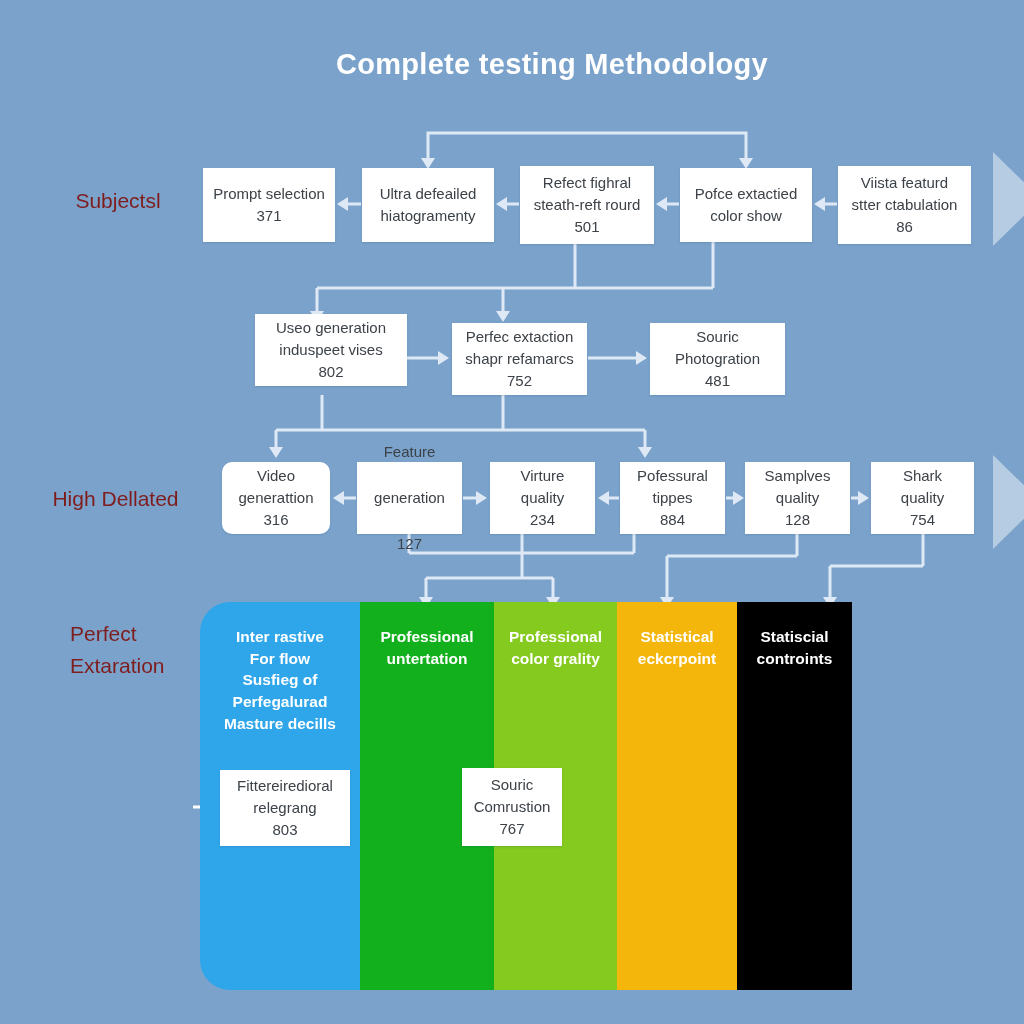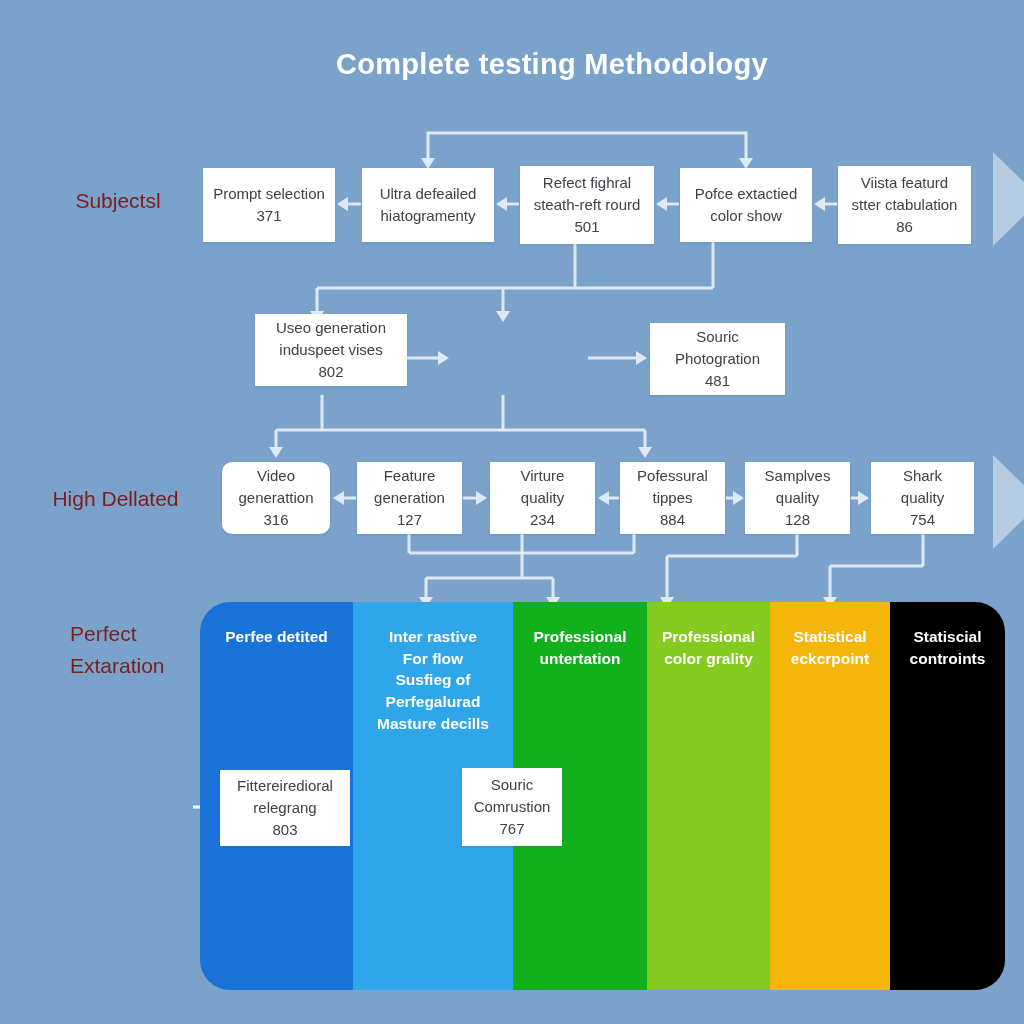--- a/index.html
+++ b/index.html
@@ -139,32 +139,37 @@
     <div>Viista featurd</div>
     <div>stter ctabulation</div>
     <div>86</div>
   </div>
 
   <div class="fbox" style="left:255px;top:314px;width:152px;height:72px;">
     <div>Useo generation</div>
     <div>induspeet vises</div>
     <div>802</div>
   </div>
+  <div class="fbox" style="left:452px;top:323px;width:135px;height:72px;">
+    <div>Perfec extaction</div>
+    <div>shapr refamarcs</div>
+    <div>752</div>
+  </div>
   <div class="fbox" style="left:650px;top:323px;width:135px;height:72px;">
     <div>Souric</div>
     <div>Photogration</div>
     <div>481</div>
   </div>
 
   <div class="fbox" style="left:222px;top:462px;width:108px;height:72px;border-radius:10px;">
     <div>Video</div>
     <div>generattion</div>
     <div>316</div>
   </div>
-  <div class="fbox" style="left:357px;top:462px;width:105px;height:72px;">
+  <div class="fbox" style="left:357px;top:462px;width:105px;height:72px;gap:24px;">
     <div>Feature</div>
     <div>generation</div>
     <div>127</div>
   </div>
   <div class="fbox" style="left:490px;top:462px;width:105px;height:72px;">
     <div>Virture</div>
     <div>quality</div>
     <div>234</div>
   </div>
   <div class="fbox" style="left:620px;top:462px;width:105px;height:72px;">
@@ -177,23 +182,20 @@
     <div>quality</div>
     <div>128</div>
   </div>
   <div class="fbox" style="left:871px;top:462px;width:103px;height:72px;">
     <div>Shark</div>
     <div>quality</div>
     <div>754</div>
   </div>
 
   <div class="band">
-    <div class="col" style="width: 153px; background: rgb(26, 115, 217);">
-      <div class="col-label">Perfee detited</div>
-    </div>
     <div class="col" style="width: 160px; background: rgb(47, 166, 234);">
       <div class="col-label tall">Inter rastive
 For flow
 Susfieg of
 Perfegalurad
 Masture decills</div>
     </div>
     <div class="col" style="width: 134px; background: rgb(18, 176, 29);">
       <div class="col-label">Professional
 untertation</div>

